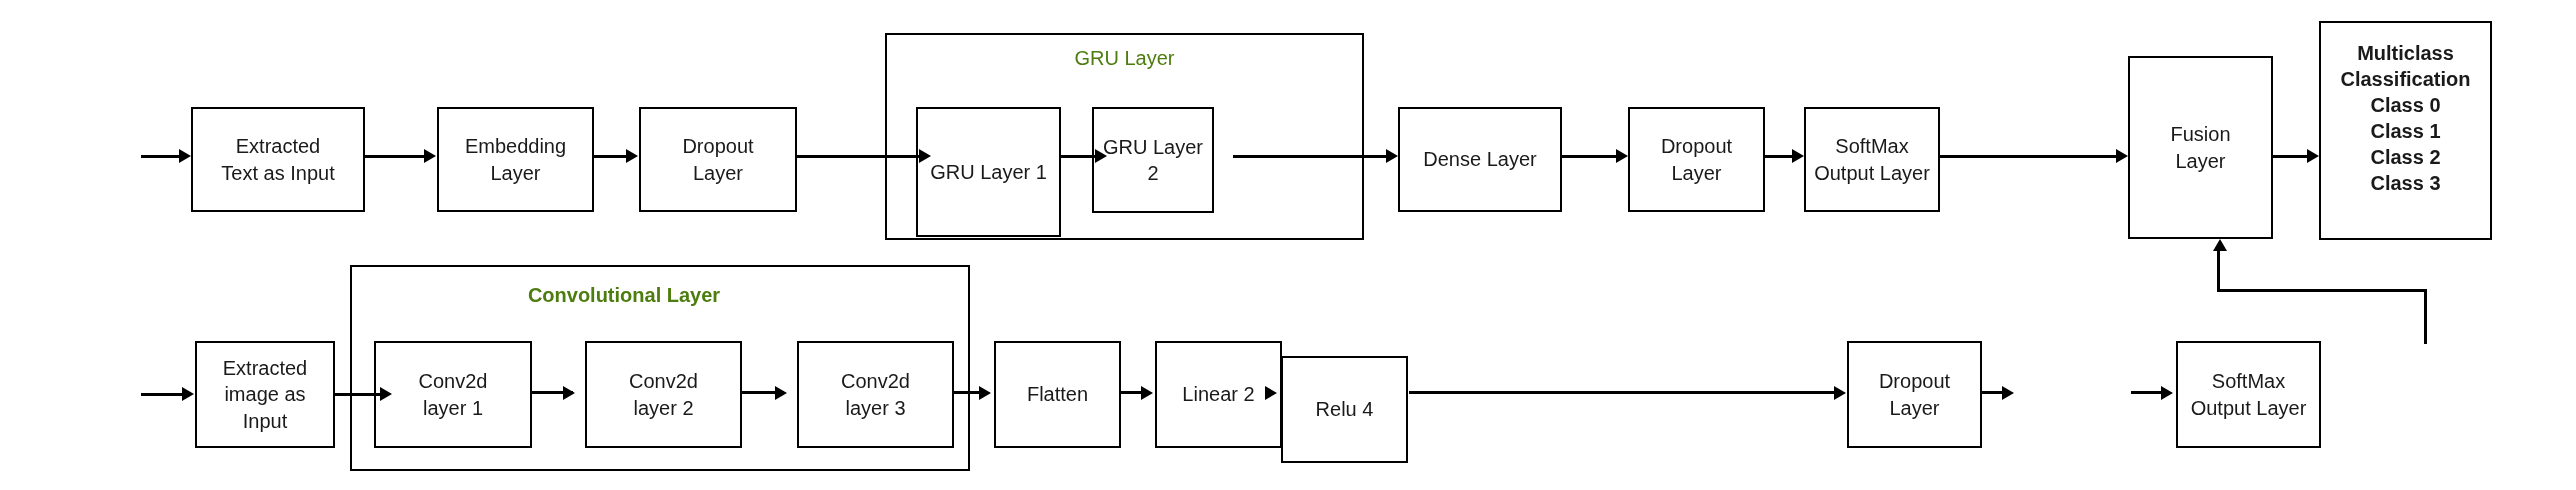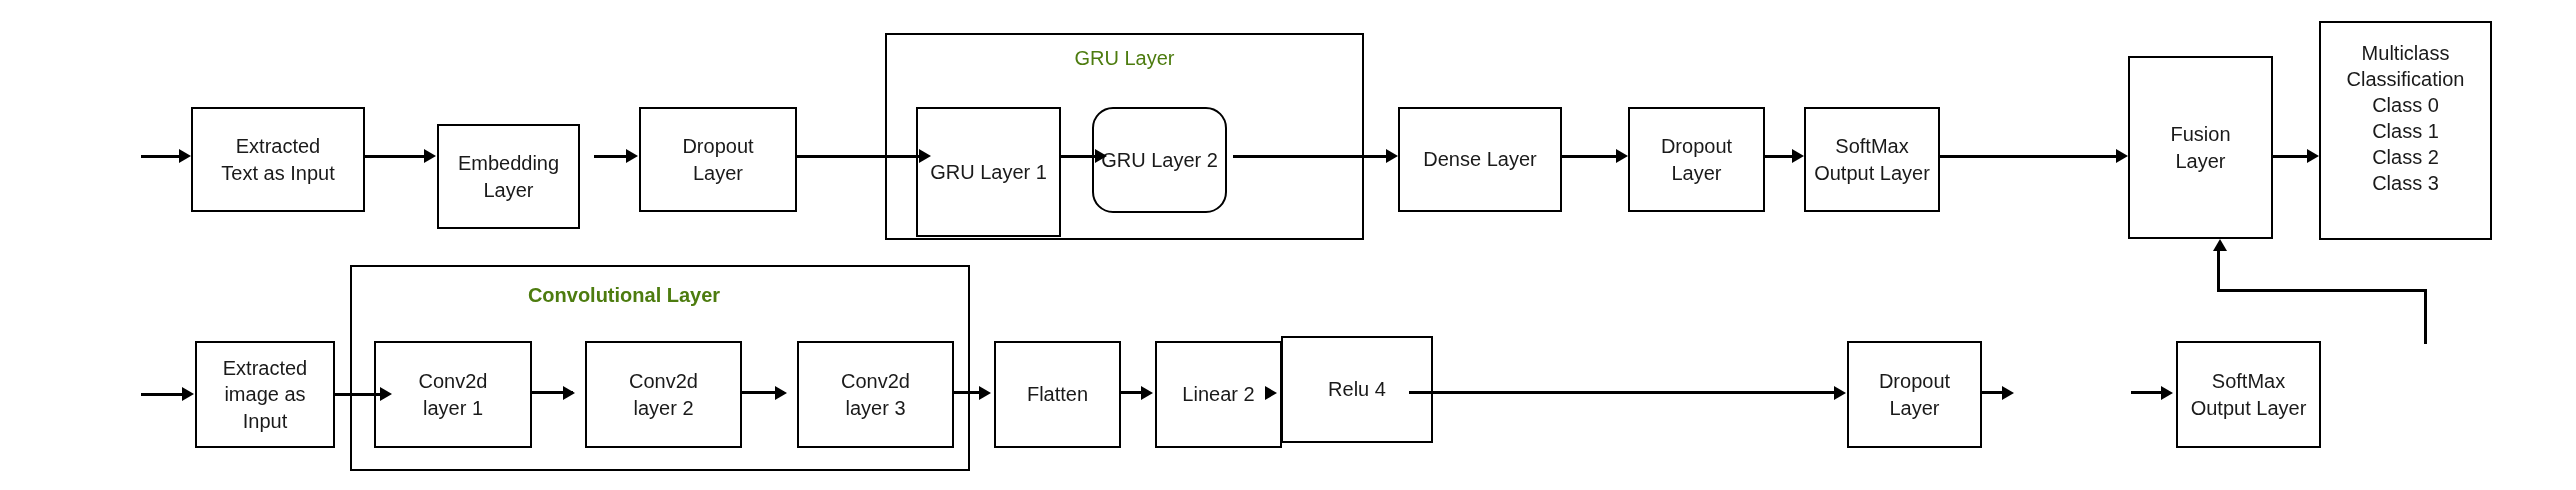--- a/index.html
+++ b/index.html
@@ -138,42 +138,42 @@
 
   <div class="vline" style="left:2424px;top:290px;height:54px;"></div>
   <div class="hline" style="left:2217px;top:289px;width:210px;"></div>
   <div class="vline" style="left:2217px;top:250px;height:40px;"></div>
   <div class="arrow-u" style="left:2213px;top:239px;"></div>
 
 
   <div class="node" style="left:191px;top:107px;width:174px;height:105px;">Extracted
 Text as Input</div>
 
-  <div class="node" style="left:437px;top:124px;width:143px;height:105px;">Embedding
+  <div class="node" style="left:437px;top:107px;width:157px;height:105px;">Embedding
 Layer</div>
 
   <div class="node" style="left:639px;top:107px;width:158px;height:105px;">Dropout
 Layer</div>
 
   <div class="node" style="left:916px;top:107px;width:145px;height:130px;">GRU Layer 1</div>
 
-  <div class="node" style="left:1092px;top:107px;width:135px;height:106px;border-radius:21px;">GRU Layer 2</div>
+  <div class="node" style="left:1092px;top:107px;width:122px;height:106px;">GRU Layer 2</div>
 
   <div class="node" style="left:1398px;top:107px;width:164px;height:105px;">Dense Layer</div>
 
   <div class="node" style="left:1628px;top:107px;width:137px;height:105px;">Dropout
 Layer</div>
 
   <div class="node" style="left:1804px;top:107px;width:136px;height:105px;">SoftMax
 Output Layer</div>
 
   <div class="node" style="left:2128px;top:56px;width:145px;height:183px;">Fusion
 Layer</div>
 
-  <div class="node multiclass" style="left:2319px;top:20.6px;width:173px;height:219px;">Multiclass
+  <div class="node multiclass" style="left:2319px;top:20.6px;width:173px;height:219px;font-weight:bold;">Multiclass
 Classification
 Class 0
 Class 1
 Class 2
 Class 3</div>
 
   <div class="node" style="left:195px;top:341px;width:140px;height:107px;">Extracted
 image as
 Input</div>
 
@@ -183,21 +183,21 @@
   <div class="node" style="left: 585px; top: 341px; width: 157px; height: 107px;">Conv2d
 layer  2</div>
 
   <div class="node" style="left: 797px; top: 341px; width: 157px; height: 107px;">Conv2d
 layer  3</div>
 
   <div class="node" style="left:994px;top:341px;width:127px;height:107px;">Flatten</div>
 
   <div class="node" style="left: 1155px; top: 341px; width: 127px; height: 107px;">Linear 2</div>
 
-  <div class="node" style="left: 1281px; top: 336px; width: 152px; height: 107px;">Relu 4</div>
+  <div class="node" style="left: 1281px; top: 356px; width: 127px; height: 107px;">Relu 4</div>
 
   <div class="node" style="left: 1847px; top: 341px; width: 135px; height: 107px;">Dropout
 Layer</div>
 
 
   <div class="node" style="left:2176px;top:341px;width:145px;height:107px;">SoftMax
 Output Layer</div>
 
 </div>
 

